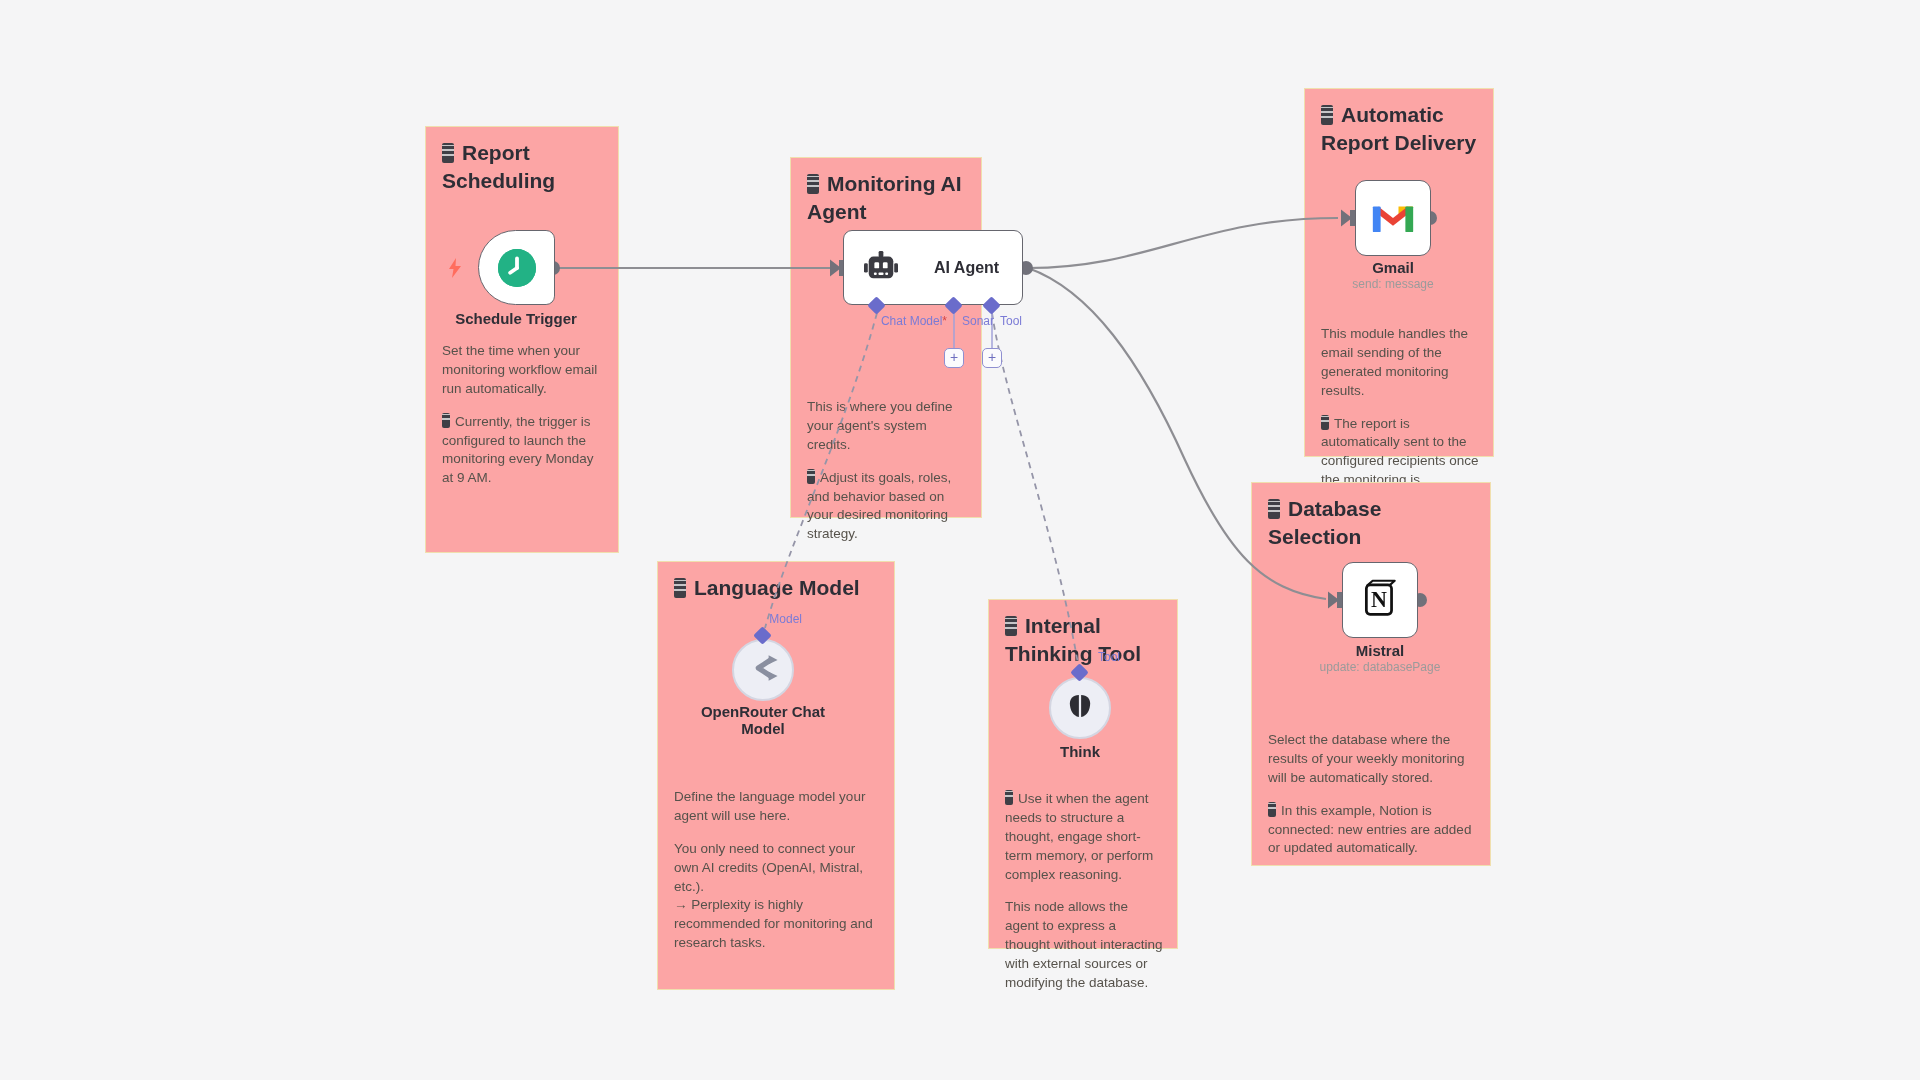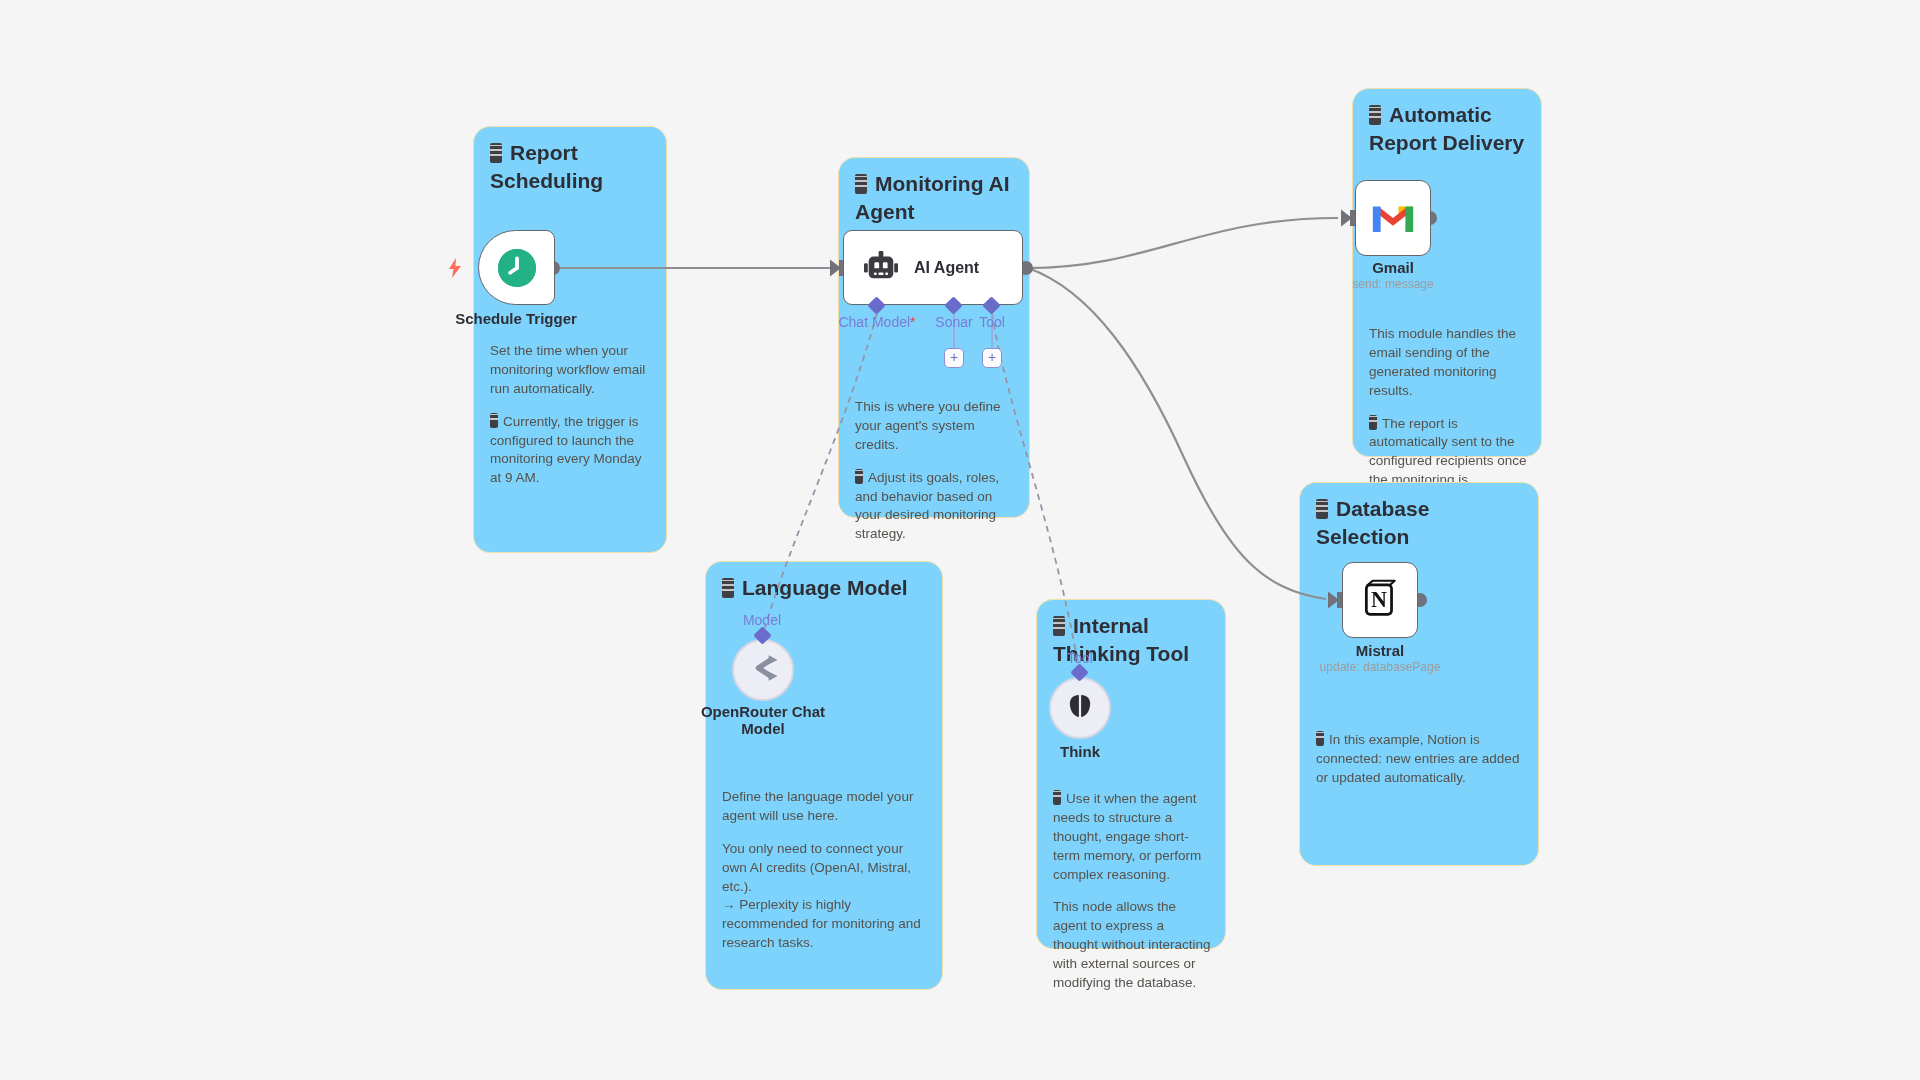--- a/index.html
+++ b/index.html
@@ -1,48 +1,48 @@
 <!DOCTYPE html>
 <html><head>
 <meta charset="utf-8">
 <style>
   html,body{margin:0;padding:0;background:#f5f5f6;font-family:"Liberation Sans",sans-serif;}
   .canvas{position:relative;width:1920px;height:1080px;background:#f5f5f6;overflow:hidden;}
 
   
-  .note{position:absolute;background:#7dd3fc;border:1px solid #f0dfae;border-radius:17px;z-index:1;box-sizing:border-box;padding:12px 16px;margin-left:48px;}
+  .note{position:absolute;background:#fca5a5;border:1px solid #f0dfae;border-radius:0;z-index:1;box-sizing:border-box;padding:12px 16px;}
   .note-title{margin:0;font-size:21px;line-height:1.32;font-weight:700;color:#2e2e36;}
   .note-body{position:absolute;left:16px;right:14px;font-size:13.5px;line-height:1.4;color:#56524b;}
   .note-body p{margin:0 0 14px 0;}
   .note-body p.tight{margin-bottom:0;}
 
   
   .tofu{display:inline-block;width:12px;height:20px;margin-right:8px;vertical-align:-3px;border-radius:2px;
         background-color:#3f3f46;
         background-image:repeating-linear-gradient(180deg,rgba(255,255,255,.7) 0 1.5px,rgba(0,0,0,0) 1.5px 4.5px);
         background-size:100% 55%;background-repeat:no-repeat;background-position:0 22%;}
   .tofu.sm{width:8px;height:15px;margin-right:5px;vertical-align:-2px;}
 
   
   svg.wires{position:absolute;left:0;top:0;z-index:5;pointer-events:none;}
 
   
   .node-box{position:absolute;background:#ffffff;border:1.8px solid #66666e;box-sizing:border-box;z-index:10;display:flex;align-items:center;justify-content:center;}
   .node-box.trigger{border-radius:38px 9px 9px 38px;}
   .node-box.square{border-radius:11px;}
-  .node-box.agent{border-radius:9px;justify-content:flex-start;}
+  .node-box.agent{border-radius:9px;justify-content:flex-start;gap:20px;}
   .node-circle{position:absolute;background:#edeef5;border:2px solid #d4d6e2;border-radius:50%;box-sizing:border-box;z-index:10;display:flex;align-items:center;justify-content:center;}
   .icon-circle{width:38px;height:38px;border-radius:50%;background:#22b285;display:flex;align-items:center;justify-content:center;}
   .agent .robot{margin-left:18px;}
   .agent .agent-label{margin-left:14px;font-size:16px;font-weight:700;color:#2e2e36;}
 
   .node-label{position:absolute;font-size:15px;font-weight:700;color:#2e2e36;text-align:center;z-index:11;}
   .node-sub{position:absolute;font-size:12px;font-weight:400;color:#9b9b9b;text-align:center;z-index:11;}
 
-  .port-label{position:absolute;font-size:14px;color:#7b7bd6;text-align:center;white-space:nowrap;z-index:12;}
+  .port-label{position:absolute;font-size:12px;color:#7b7bd6;text-align:right;white-space:nowrap;z-index:12;}
   .req{color:#d64545;}
   .diamond{position:absolute;width:13px;height:13px;background:#6a6ccb;transform:rotate(45deg);border-radius:2px;z-index:12;}
   .add-btn{position:absolute;width:20px;height:20px;box-sizing:border-box;border:1.6px solid #8f8fd0;border-radius:5px;background:#fbfbfd;color:#6f6fc0;font-size:14px;line-height:16px;text-align:center;z-index:12;cursor:pointer;}
   .bolt{position:absolute;z-index:11;}
 </style>
 </head>
 <body>
 
 <div class="canvas">
 
@@ -66,20 +66,21 @@
     <h2 class="note-title"><span class="tofu"></span><span>Automatic Report Delivery</span></h2>
     <div class="note-body" style="top:236px">
       <p>This module handles the email sending of the generated monitoring results.</p>
       <p><span class="tofu sm"></span><span>The report is automatically sent to the configured recipients once the monitoring is complete.</span></p>
     </div>
   </div>
 
   <div class="note" style="left:1251px;top:482px;width:240px;height:384px">
     <h2 class="note-title"><span class="tofu"></span><span>Database Selection</span></h2>
     <div class="note-body" style="top:248px">
+      <p>Select the database where the results of your weekly monitoring will be automatically stored.</p>
       <p><span class="tofu sm"></span><span>In this example, Notion is connected: new entries are added or updated automatically.</span></p>
     </div>
   </div>
 
   <div class="note" style="left:657px;top:561px;width:238px;height:429px">
     <h2 class="note-title"><span class="tofu"></span><span>Language Model</span></h2>
     <div class="note-body" style="top:226px">
       <p>Define the language model your agent will use here.</p>
       <p class="tight">You only need to connect your own AI credits (OpenAI, Mistral, etc.).</p>
       <p>→ Perplexity is highly recommended for monitoring and research tasks.</p>

